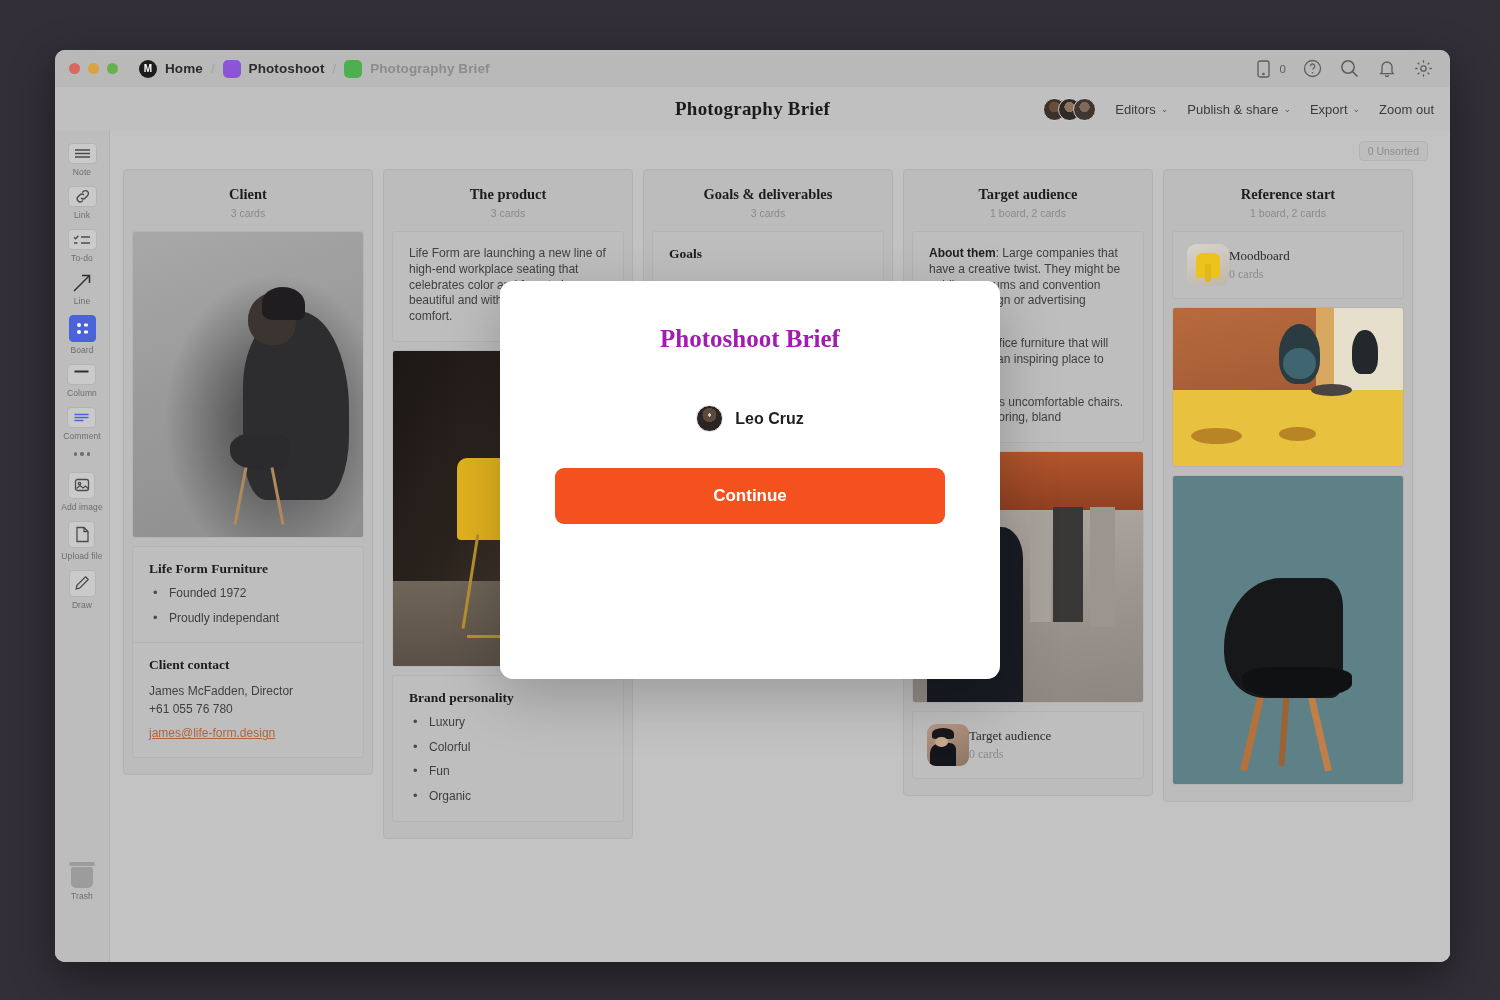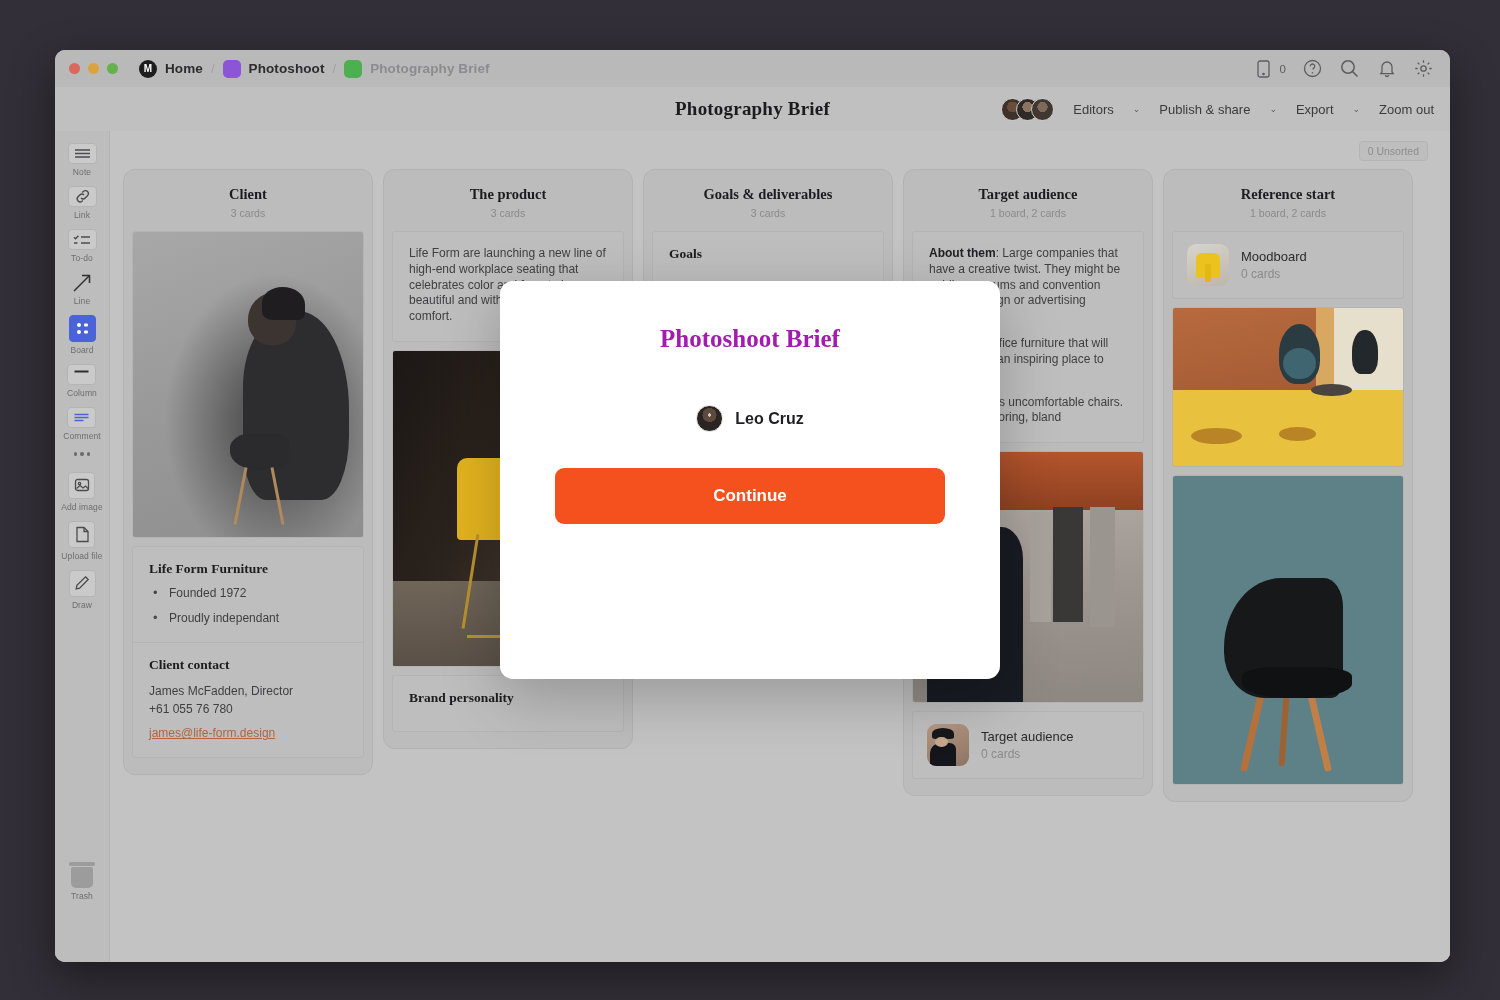--- a/index.html
+++ b/index.html
@@ -67,21 +67,21 @@
   .av {
     width: 23px; height: 23px; border-radius: 50%;
     border: 1.5px solid #c8c8c8; margin-left: -8px;
     background-size: cover; background-position: center;
   }
   .av:first-child { margin-left: 0; }
   .av1 { background: radial-gradient(circle at 50% 38%, #6a4c3a 0 32%, #3d3129 33% 100%); }
   .av2 { background: radial-gradient(circle at 50% 38%, #8e7361 0 30%, #2f2a26 31% 100%); }
   .av3 { background: radial-gradient(circle at 50% 38%, #7d6a5a 0 30%, #403830 31% 100%); }
   .menu-item {
-    font-size: 13px; color: #3b3b3d; display: flex; align-items: center; gap: 19px;
+    font-size: 13px; color: #3b3b3d; display: flex; align-items: center; gap: 5px;
     white-space: nowrap;
   }
   .caret { font-size: 9px; color: #5c5c5e; }
 
   
   .app-body { position: relative; display: flex; height: 831px; background: #c3c3c3; }
 
   
   .sidebar {
     width: 55px; flex: 0 0 55px; background: #bdbdbd;
@@ -117,21 +117,21 @@
     font-size: 10.5px; color: #8d8d8f;
     background: #bebebe; border: 1px solid #b4b4b4;
     border-radius: 4px; padding: 3px 8px;
   }
   .columns { display: flex; gap: 10px; padding: 38px 0 0 13px; align-items: flex-start; }
 
   .column {
     width: 250px; flex: 0 0 250px;
     background: #bcbcbc;
     border: 1px solid #b2b2b2;
-    border-radius: 12px;
+    border-radius: 4px;
     padding: 0 0 8px 0;
   }
   .col-head { text-align: center; padding: 16px 8px 12px; }
   .col-title {
     font-family: "Liberation Serif", serif;
     font-size: 14.5px; font-weight: bold; color: #1c1c1e;
   }
   .col-sub { font-size: 10.5px; color: #8a8a8c; margin-top: 4px; }
 
   .card {
@@ -207,21 +207,21 @@
   .rf-sh2 { position: absolute; left: 46%; bottom: 16%; width: 16%; height: 9%; background: #b98426; border-radius: 50%; }
 
   .photo-ref2 { height: 308px; position: relative; background: #5d8187; }
   .r2-shell { position: absolute; left: 22%; top: 33%; width: 52%; height: 39%; background: #17181a; border-radius: 48% 16% 10% 34% / 58% 24% 14% 38%; }
   .r2-seat { position: absolute; left: 30%; top: 62%; width: 48%; height: 10%; background: #101113; border-radius: 30% 30% 46% 46%; }
   .r2-legA { position: absolute; left: 33%; top: 70%; width: 7px; height: 26%; background: #b5713c; transform: rotate(13deg); border-radius: 2px; }
   .r2-legB { position: absolute; left: 62%; top: 70%; width: 7px; height: 26%; background: #c07f46; transform: rotate(-13deg); border-radius: 2px; }
   .r2-legC { position: absolute; left: 47%; top: 71%; width: 6px; height: 23%; background: #9c6233; transform: rotate(4deg); border-radius: 2px; }
 
   
-  .board-row { display: flex; align-items: center; gap: 12px; padding: 12px 14px; }
+  .board-row { display: flex; align-items: center; gap: 0; padding: 12px 14px; font-family: Liberation Serif, serif; }
   .board-thumb { width: 42px; height: 42px; border-radius: 9px; flex: 0 0 auto; background-size: cover; }
   .thumb-mood { background: linear-gradient(160deg,#d9d4cb,#bcb6ab); position: relative; overflow: hidden; }
   .mood-obj { position: absolute; left: 22%; top: 22%; width: 56%; height: 58%; background: #ecc31c; border-radius: 6px 6px 2px 2px; }
   .mood-stem { position: absolute; left: 43%; top: 48%; width: 14%; height: 42%; background: #e2b914; }
   .thumb-ta { background: linear-gradient(160deg,#b79a86,#8d7462); position: relative; overflow: hidden; }
   .ta-t-body { position: absolute; left: 8%; top: 45%; width: 62%; height: 60%; background: #14161b; border-radius: 40% 24% 0 0; }
   .ta-t-hat { position: absolute; left: 12%; top: 10%; width: 52%; height: 26%; background: #17181c; border-radius: 50% 50% 18% 18%; }
   .ta-t-face { position: absolute; left: 20%; top: 30%; width: 30%; height: 24%; background: #c6a78e; border-radius: 50%; }
   .board-name { font-size: 13px; color: #2b2b2d; font-weight: normal; }
   .board-sub { font-size: 12px; color: #8a8a8c; margin-top: 3px; }
@@ -514,20 +514,26 @@
                   <span class="pr-seat"></span>
                   <span class="pr-back"></span>
                 <span class="pr-legA"></span>
                   <span class="pr-legB"></span>
                   <span class="pr-base"></span>
               </div>
             </div>
             <div class="card">
               <div class="card-body">
                 <div class="card-title">Brand personality</div>
+                <ul class="bullets">
+                  <li>Luxury</li>
+                  <li>Colorful</li>
+                  <li>Fun</li>
+                  <li>Organic</li>
+                </ul>
               </div>
             </div>
           </div>
 
           <div class="column">
             <div class="col-head">
               <div class="col-title">Goals &amp; deliverables</div>
               <div class="col-sub">3 cards</div>
             </div>
             <div class="card" style="min-height:420px">

